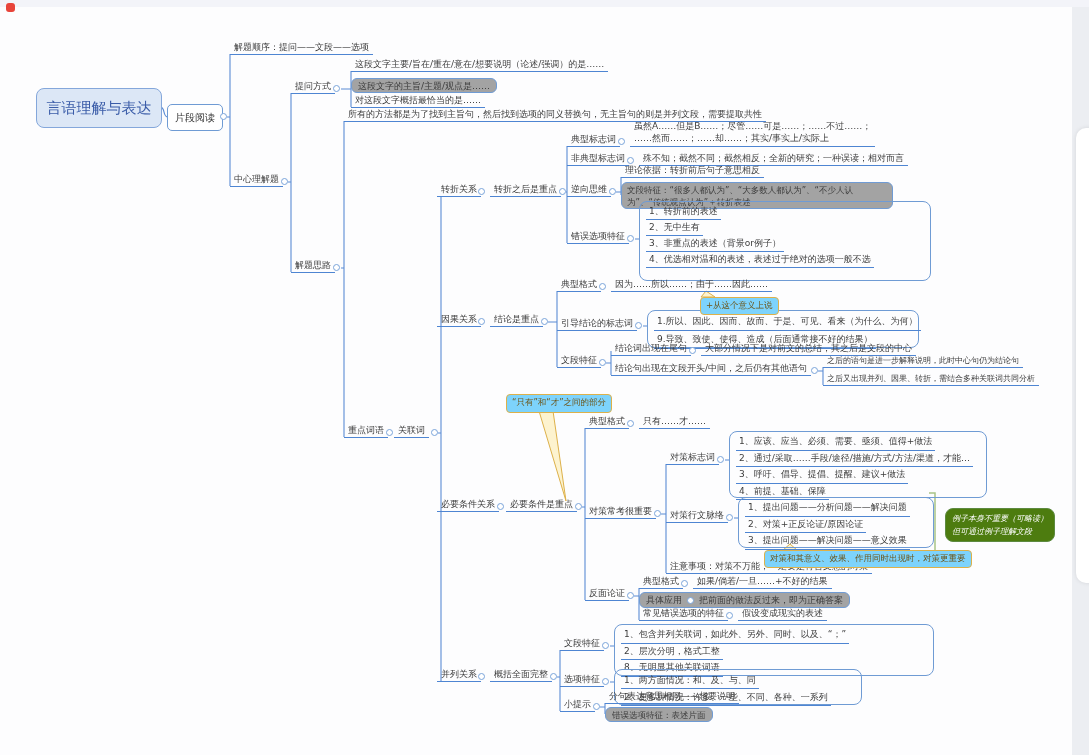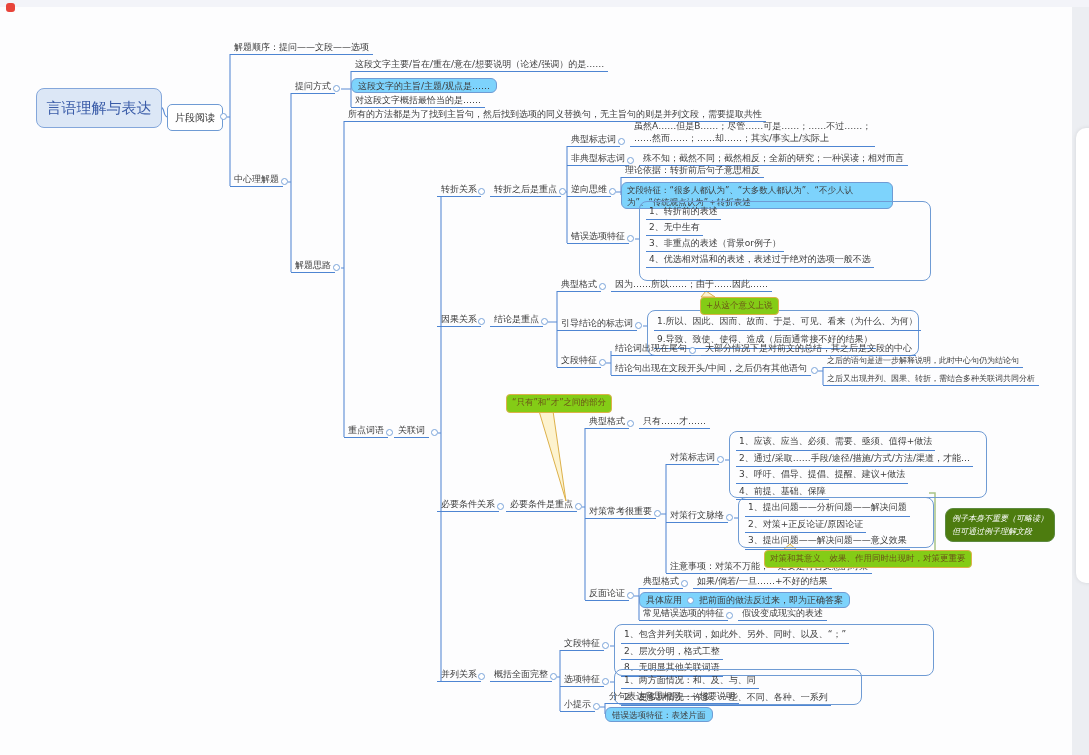--- a/index.html
+++ b/index.html
@@ -13,26 +13,26 @@
   .root{position:absolute;left:36px;top:88px;width:124px;height:38px;background:#dce7f6;border:1.5px solid #84a7db;
         border-radius:8px;color:#3a5ca8;font-size:15px;font-weight:normal;display:flex;align-items:center;justify-content:center;z-index:2}
   .l1{position:absolute;left:167px;top:104px;width:54px;height:25px;background:#fff;border:1.5px solid #6f9bd4;
       border-radius:5px;display:flex;align-items:center;justify-content:center;font-size:10px;color:#333;z-index:2}
   .node{position:absolute;z-index:2;font-size:9px;line-height:13px;color:#3c3c3c;white-space:nowrap;
         padding:0 4px;border-bottom:1px solid #4e85d2;height:13px}
   .two{white-space:pre-line;line-height:12px;height:26px}
   .sm{font-size:8px}
   .cc{position:absolute;z-index:3;width:7px;height:7px;border:1.5px solid #7aa4da;background:#fff;border-radius:50%;box-sizing:border-box}
   .cc2{display:inline-block;width:7px;height:7px;border:1.5px solid #7aa4da;background:#fff;border-radius:50%;box-sizing:border-box;flex:0 0 auto}
-  .bx{position:absolute;z-index:2;border:1px solid #6f9bd4;border-radius:6px;background:#7dd3fc;font-size:9px;
+  .bx{position:absolute;z-index:2;border:1px solid #6f9bd4;border-radius:6px;background:#a3a3a3;font-size:9px;
       line-height:13px;color:#3c3c3c;white-space:nowrap;padding:1px 6px;box-sizing:border-box}
   .wrapbx{white-space:normal;font-size:8.5px;line-height:11.5px;padding:2px 5px}
   .gbox{position:absolute;z-index:2;border:1px solid #6f9bd4;border-radius:8px;padding:2px 8px 2px 6px;box-sizing:border-box}
   .gi{font-size:9px;line-height:inherit;color:#3c3c3c;white-space:nowrap;border-bottom:1px solid #4e85d2;width:fit-content;padding:0 3px}
-  .callout{position:absolute;z-index:3;background:#84cc16;border:1px solid #ddb14a;border-radius:4px;
+  .callout{position:absolute;z-index:3;background:#7dd3fc;border:1px solid #ddb14a;border-radius:4px;
            font-size:8.5px;line-height:14px;color:#6b5418;padding:0 5px;white-space:nowrap}
   .gcallout{position:absolute;left:945px;top:508px;z-index:3;background:#4d7c0f;border:1px solid #5d8a40;border-radius:8px;
             color:#fff;font-size:8px;line-height:13px;font-style:italic;padding:3px 6px;text-align:left;white-space:pre-line}
 </style>
 </head>
 <body>
 
 <div class="topbar"></div>
 <div class="reddot"></div>
 <div class="rightband"></div>
@@ -96,21 +96,21 @@
   <div class="gi">3、非重点的表述（背景or例子）</div>
   <div class="gi">4、优选相对温和的表述，表述过于绝对的选项一般不选</div>
 </div>
 
 <div class="node" style="left:437px;top:313px">因果关系</div>
 <div class="node" style="left:490px;top:313px">结论是重点</div>
 <div class="node" style="left:557px;top:278px">典型格式</div>
 <div class="node" style="left:611px;top:278px">因为……所以……；由于……因此……</div>
 <div class="callout" style="left:700px;top:297px;height:16px">+从这个意义上说</div>
 <div class="node" style="left:557px;top:317px">引导结论的标志词</div>
-<div class="gbox" style="left:647px;top:310px;width:272px;height:46px;line-height:17px">
+<div class="gbox" style="left:647px;top:310px;width:272px;height:38px;line-height:17px">
   <div class="gi">1.所以、因此、因而、故而、于是、可见、看来（为什么、为何）</div>
   <div class="gi">9.导致、致使、使得、造成（后面通常接不好的结果）</div>
 </div>
 <div class="node" style="left:557px;top:354px">文段特征</div>
 <div class="node" style="left:611px;top:342px">结论词出现在尾句</div>
 <div class="node" style="left:701px;top:342px">大部分情况下是对前文的总结，其之后是文段的中心</div>
 <div class="node" style="left:611px;top:362px">结论句出现在文段开头/中间，之后仍有其他语句</div>
 <div class="node sm" style="left:823px;top:354px">之后的语句是进一步解释说明，此时中心句仍为结论句</div>
 <div class="node sm" style="left:823px;top:372px">之后又出现并列、因果、转折，需结合多种关联词共同分析</div>
 

